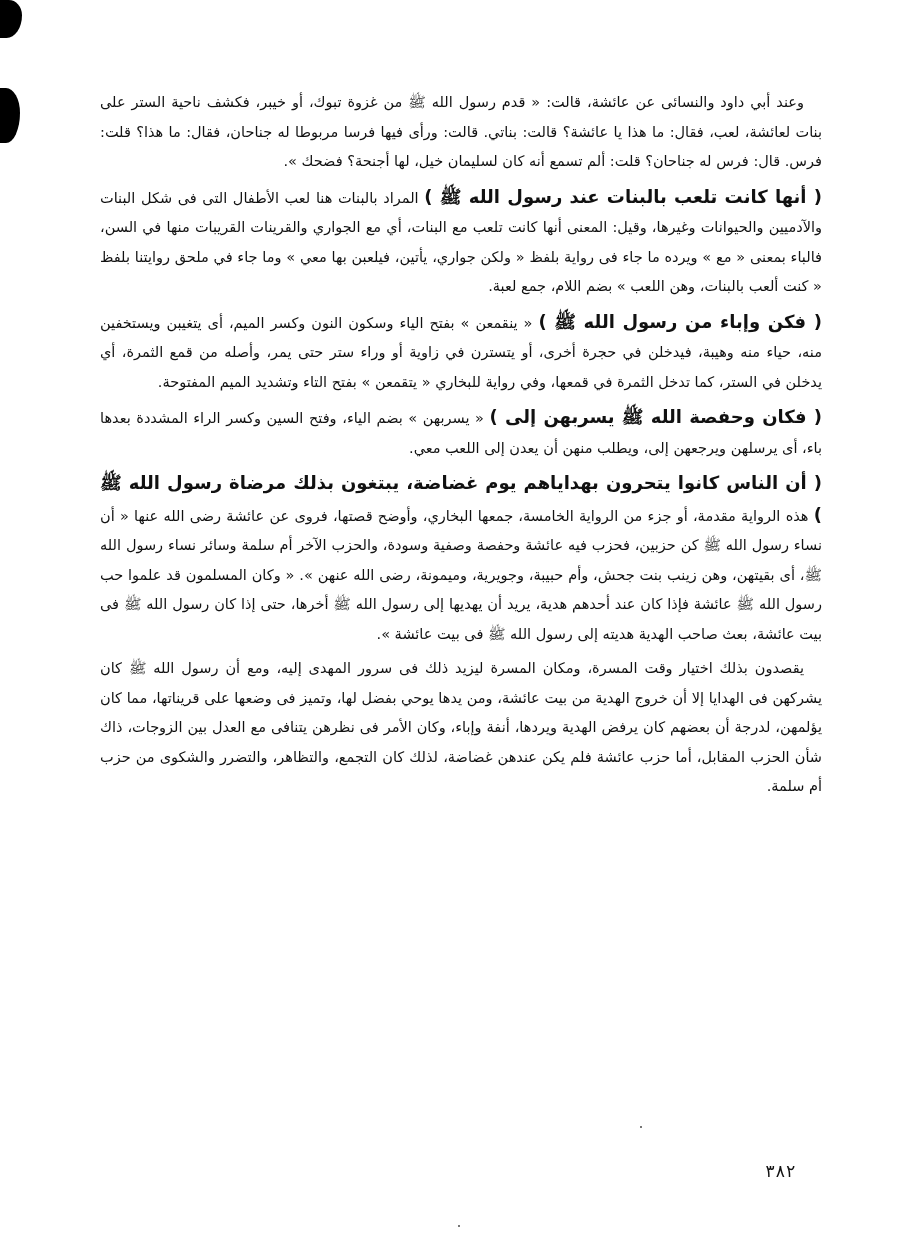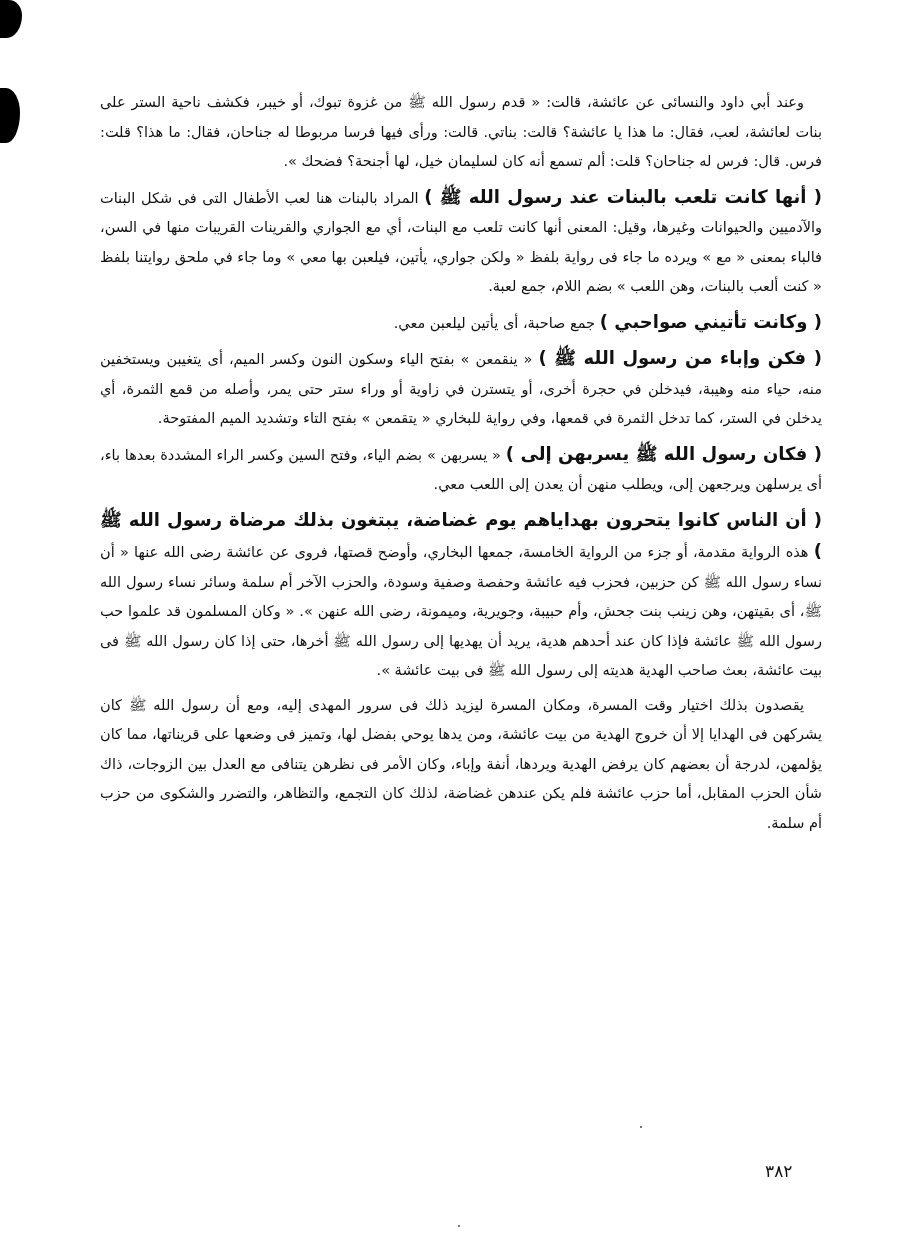--- a/index.html
+++ b/index.html
@@ -5,53 +5,49 @@
   html, body { margin: 0; padding: 0; background: #ffffff; }
   body { width: 911px; height: 1255px; position: relative; overflow: hidden; font-family: "DejaVu Sans", sans-serif; color: #111; }
   .blot { position: absolute; background: #000; }
   .blot1 { left: 0; top: 0; width: 22px; height: 38px; border-radius: 0 60% 70% 0 / 0 40% 60% 0; }
   .blot2 { left: 0; top: 88px; width: 20px; height: 55px; border-radius: 0 70% 70% 0 / 0 45% 55% 0; }
   .page { position: absolute; left: 100px; top: 88px; width: 722px; direction: rtl; text-align: justify; }
   .line-block { font-size: 14.5px; line-height: 29.5px; margin: 0; }
   .para { margin: 0 0 5px 0; }
   .indent { text-indent: 18px; }
   .head { font-weight: bold; font-size: 18px; }
-  .page-number { position: absolute; left: 765px; top: 1161px; font-size: 17px; font-family: Liberation Serif, serif; direction: rtl; }
+  .page-number { position: absolute; left: 765px; top: 1161px; font-size: 17px; font-family: Liberation Mono, monospace; direction: rtl; }
   .dot { position: absolute; width: 2px; height: 2px; background: #777; }
 </style>
 </head>
 <body>
 
 <div class="blot blot1"></div>
 <div class="blot blot2"></div>
 
 <div class="page">
 
   <p class="line-block para indent">
     <span>وعند أبي داود والنسائى عن عائشة، قالت: « قدم رسول الله ﷺ من غزوة تبوك، أو خيبر، فكشف ناحية الستر على بنات لعائشة، لعب، فقال: ما هذا يا عائشة؟ قالت: بناتي. قالت: ورأى فيها فرسا مربوطا له جناحان، فقال: ما هذا؟ قلت: فرس. قال: فرس له جناحان؟ قلت: ألم تسمع أنه كان لسليمان خيل، لها أجنحة؟ فضحك ».</span>
   </p>
 
   <p class="line-block para">
     <span class="head">( أنها كانت تلعب بالبنات عند رسول الله ﷺ )</span>
     <span>المراد بالبنات هنا لعب الأطفال التى فى شكل البنات والآدميين والحيوانات وغيرها، وقيل: المعنى أنها كانت تلعب مع البنات، أي مع الجواري والقرينات القريبات منها في السن، فالباء بمعنى « مع » ويرده ما جاء فى رواية بلفظ « ولكن جواري، يأتين، فيلعبن بها معي » وما جاء في ملحق روايتنا بلفظ « كنت ألعب بالبنات، وهن اللعب » بضم اللام، جمع لعبة.</span>
   </p>
 
 
-  <p class="line-block para">
-    <span class="head">( وكانت تأتيني صواحبي )</span>
-    <span>جمع صاحبة، أى يأتين ليلعبن معي.</span>
-  </p>
 
   <p class="line-block para">
     <span class="head">( فكن وإباء من رسول الله ﷺ )</span>
     <span>« ينقمعن » بفتح الياء وسكون النون وكسر الميم، أى يتغيبن ويستخفين منه، حياء منه وهيبة، فيدخلن في حجرة أخرى، أو يتسترن في زاوية أو وراء ستر حتى يمر، وأصله من قمع الثمرة، أي يدخلن في الستر، كما تدخل الثمرة في قمعها، وفي رواية للبخاري « يتقمعن » بفتح التاء وتشديد الميم المفتوحة.</span>
   </p>
 
   <p class="line-block para">
-    <span class="head">( فكان رسول الله ﷺ يسربهن إلى )</span>
+    <span class="head">( فكان وحفصة الله ﷺ يسربهن إلى )</span>
     <span>« يسربهن » بضم الياء، وفتح السين وكسر الراء المشددة بعدها باء، أى يرسلهن ويرجعهن إلى، ويطلب منهن أن يعدن إلى اللعب معي.</span>
   </p>
 
   <p class="line-block para">
     <span class="head">( أن الناس كانوا يتحرون بهداياهم يوم غضاضة، يبتغون بذلك مرضاة رسول الله ﷺ )</span>
     <span>هذه الرواية مقدمة، أو جزء من الرواية الخامسة، جمعها البخاري، وأوضح قصتها، فروى عن عائشة رضى الله عنها « أن نساء رسول الله ﷺ كن حزبين، فحزب فيه عائشة وحفصة وصفية وسودة، والحزب الآخر أم سلمة وسائر نساء رسول الله ﷺ، أى بقيتهن، وهن زينب بنت جحش، وأم حبيبة، وجويرية، وميمونة، رضى الله عنهن ». « وكان المسلمون قد علموا حب رسول الله ﷺ عائشة فإذا كان عند أحدهم هدية، يريد أن يهديها إلى رسول الله ﷺ أخرها، حتى إذا كان رسول الله ﷺ فى بيت عائشة، بعث صاحب الهدية هديته إلى رسول الله ﷺ فى بيت عائشة ».</span>
   </p>
 
   <p class="line-block para indent">
     <span>يقصدون بذلك اختيار وقت المسرة، ومكان المسرة ليزيد ذلك فى سرور المهدى إليه، ومع أن رسول الله ﷺ كان يشركهن فى الهدايا إلا أن خروج الهدية من بيت عائشة، ومن يدها يوحي بفضل لها، وتميز فى وضعها على قريناتها، مما كان يؤلمهن، لدرجة أن بعضهم كان يرفض الهدية ويردها، أنفة وإباء، وكان الأمر فى نظرهن يتنافى مع العدل بين الزوجات، ذاك شأن الحزب المقابل، أما حزب عائشة فلم يكن عندهن غضاضة، لذلك كان التجمع، والتظاهر، والتضرر والشكوى من حزب أم سلمة.</span>

